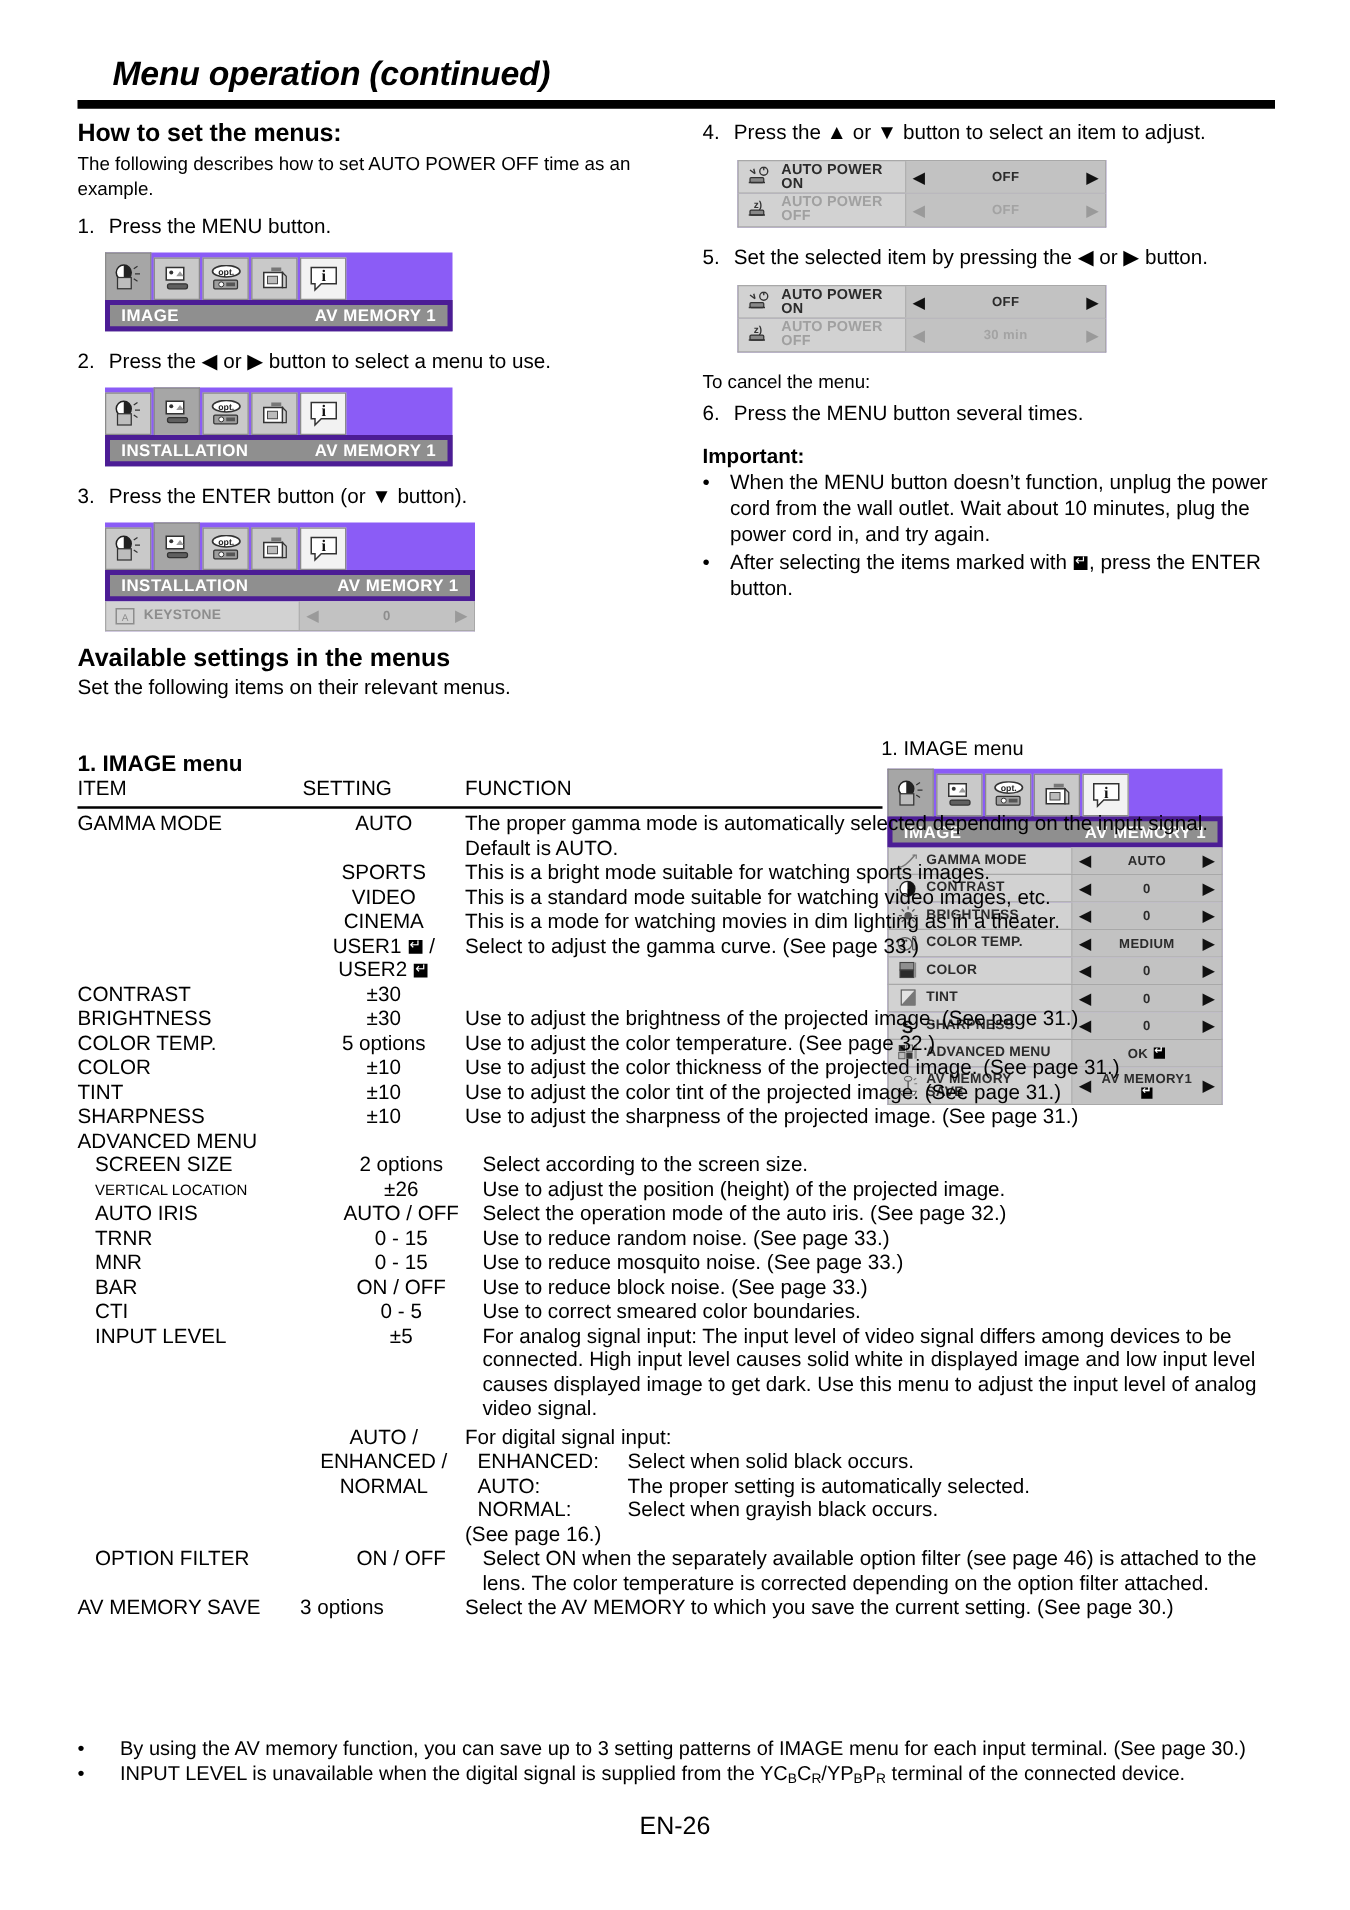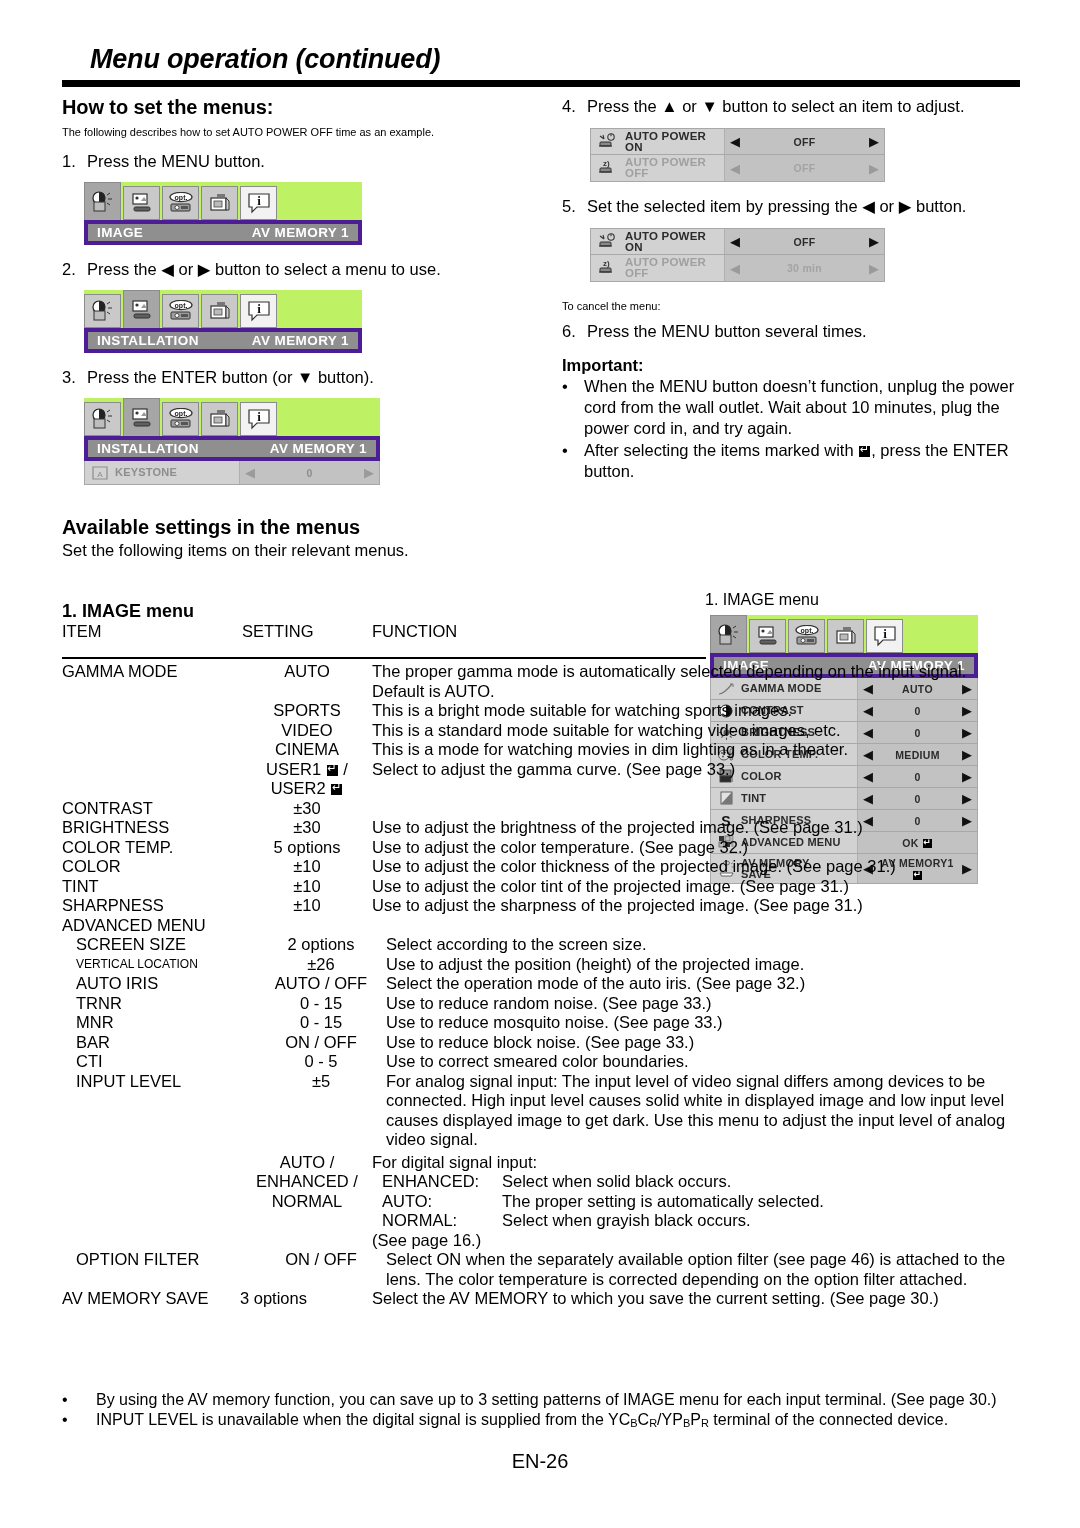--- a/index.html
+++ b/index.html
@@ -21,27 +21,27 @@
     position:absolute;left:62px;top:80px;width:958px;height:7px;background:#000;
   }
 
   
   .colL{position:absolute;left:62px;top:96px;width:480px;}
   .colR{position:absolute;left:562px;top:96px;width:460px;}
 
   h2.sec{
     font-size:20px;font-weight:bold;margin:0 0 3px 0;letter-spacing:-0.1px;
   }
-  p.body{font-size:11px;line-height:20px;margin:0;}
+  p.body{font-size:15px;line-height:20px;margin:0;}
   .step{display:flex;font-size:16.5px;line-height:21px;margin-top:9px;}
   .step .num{width:25px;flex:0 0 25px;}
   .step .txt{flex:1;}
 
   
-  .osd{background:#bef264;}
+  .osd{background:#8b5cf6;}
   .osd-tabs{display:flex;height:38px;align-items:flex-end;}
   .tab{
     width:37px;height:34px;margin-right:2px;
     background:#c9c9c9;border:1px solid #8b8b8b;
     box-sizing:border-box;position:relative;
     display:flex;align-items:center;justify-content:center;
   }
   .tab.sel{background:#a6a6a6;height:38px;border-bottom:none;}
   .tab.white{background:#f2f2f2;}
   .tab svg{display:block;}
@@ -126,21 +126,21 @@
   .avail h2{font-size:20px;font-weight:bold;margin:0;}
   .avail p{font-size:16.5px;margin:2px 0 0 0;}
 
   .imgmenu-label{
     position:absolute;left:705px;top:591px;font-size:16px;
   }
   .imgmenu-shot{position:absolute;left:710px;top:615px;}
 
   
   .tbl{position:absolute;left:62px;top:601px;width:960px;}
-  .tbl .hdr{display:flex;font-size:16.5px;padding-bottom:16px;}
+  .tbl .hdr{display:flex;font-size:16.5px;padding-bottom:4px;}
   .tbl .hline{height:2px;background:#000;width:644px;}
   .trow{display:flex;font-size:16.5px;line-height:19.5px;}
   .c-item{width:180px;flex:0 0 180px;}
   .c-set{width:130px;flex:0 0 130px;text-align:center;}
   .c-fn{flex:1;}
   .c-item.ind{padding-left:14px;}
   .c-item.small{font-size:12px;padding-left:14px;}
   .nowide{width:644px;}
 
   .hdr .c-item{flex:0 0 180px;}

